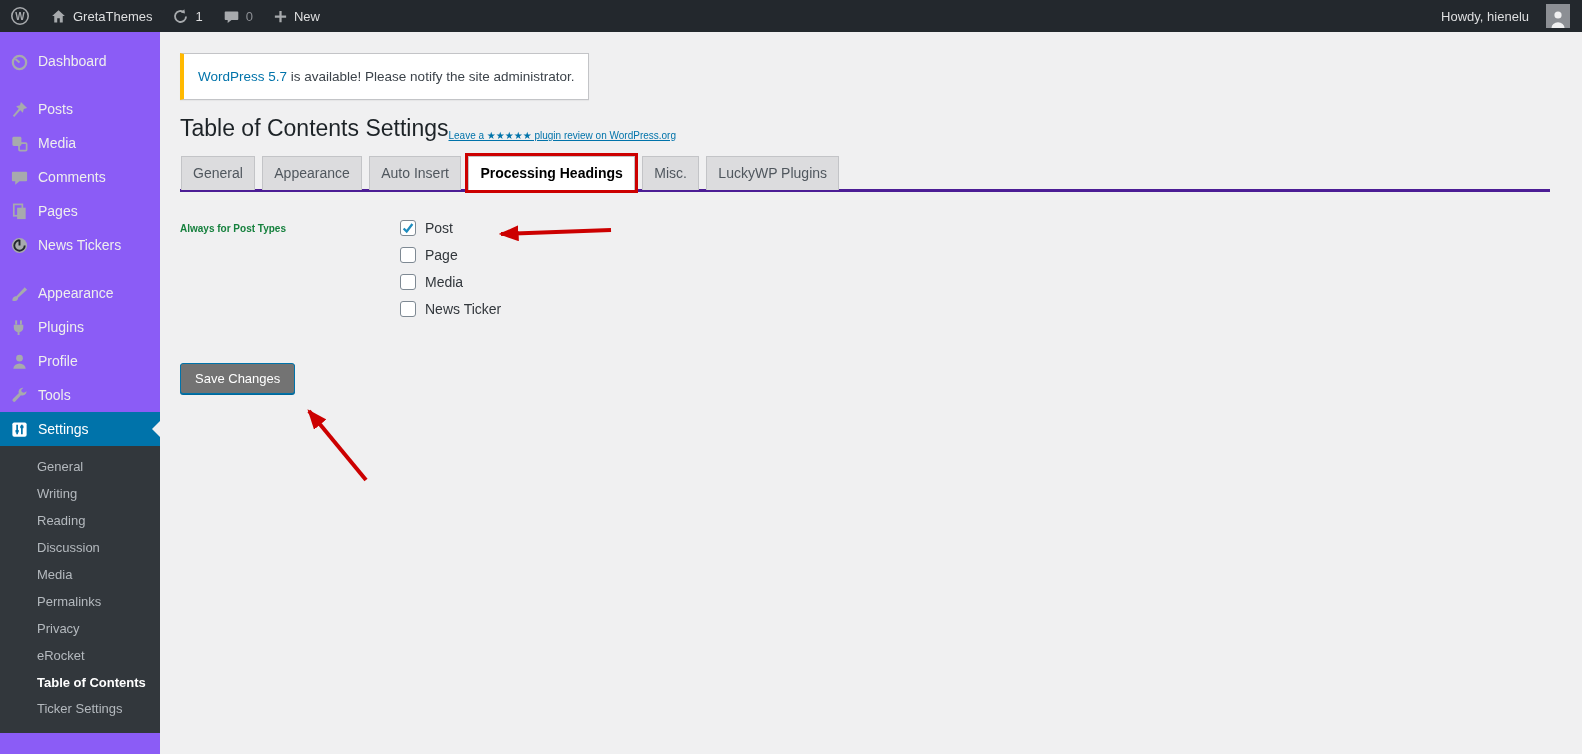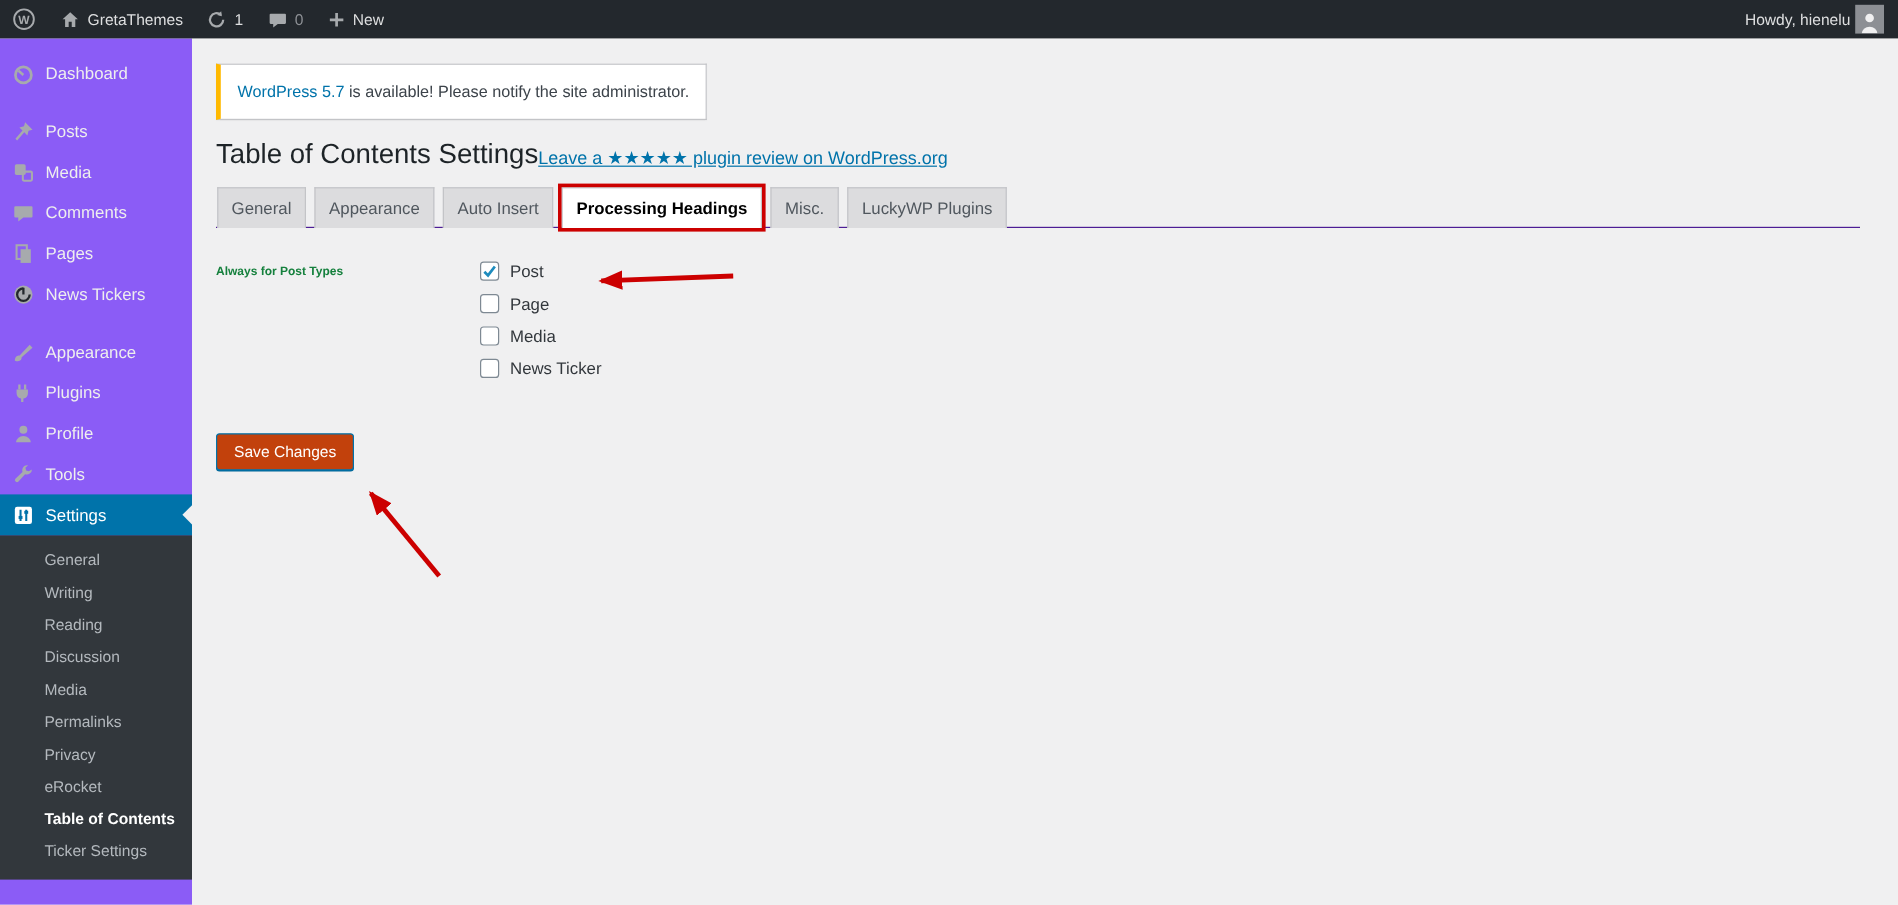--- a/index.html
+++ b/index.html
@@ -6,21 +6,21 @@
   html,body { width:1582px; height:754px; overflow:hidden; }
   body { font-family:"Liberation Sans", sans-serif; background:#f0f0f1; position:relative; }
 
   
   .admin-bar{position:absolute;top:0;left:0;right:0;height:32px;background:#23282d;color:#dedfe0;display:flex;align-items:center;justify-content:space-between;font-size:13px;z-index:30;}
   .ab-left{display:flex;align-items:center;height:100%;}
   .ab-item{display:flex;align-items:center;gap:6px;padding:0 10px;height:100%;color:#dedfe0;}
   .ab-item svg{display:block;}
   .ab-icon{color:#a7aaad;}
   .ab-count-dim{color:#8c8f94;}
-  .ab-right{display:flex;align-items:center;gap:4px;padding-right:12px;}
+  .ab-right{display:flex;align-items:center;gap:17px;padding-right:12px;}
   .avatar{width:24px;height:24px;background:#8c8f94;display:flex;align-items:flex-end;justify-content:center;overflow:hidden;}
 
   
   .sidebar{position:absolute;top:32px;left:0;bottom:0;width:160px;background:#8b5cf6;color:#eee;z-index:20;}
   .menu{padding-top:12px;}
   .menu-item{display:flex;align-items:center;height:34px;padding-left:9px;gap:9px;font-size:14px;color:#eee;cursor:pointer;position:relative;}
   .menu-item .mi-icon{width:20px;height:20px;color:#a7aaad;flex:0 0 20px;display:flex;align-items:center;justify-content:center;}
   .menu-item.active{background:#0073aa;color:#fff;font-weight:400;}
   .menu-item.active .mi-icon{color:#fff;}
   .menu-item.active .current-arrow{position:absolute;right:0;top:50%;transform:translateY(-50%);width:0;height:0;border-top:8px solid transparent;border-bottom:8px solid transparent;border-right:8px solid #f0f0f1;}
@@ -28,35 +28,35 @@
   .submenu{background:#32373c;padding:8px 0 10px 0;}
   .submenu-item{display:block;padding:6px 0 6px 37px;font-size:13px;color:#b4b9be;cursor:pointer;line-height:1.15;}
   .submenu-item.active{color:#fff;font-weight:bold;}
 
   
   .content{position:absolute;left:160px;top:32px;right:0;bottom:0;padding:21px 32px 0 20px;}
   .notice{display:inline-block;background:#fff;border:1px solid #c3c4c7;border-left:4px solid #ffb900;box-shadow:0 1px 1px rgba(0,0,0,.04);padding:15px 14px;font-size:13.5px;color:#3c434a;}
   .notice a{color:#0073aa;}
   .header-row{display:flex;justify-content:flex-start;align-items:flex-end;margin-top:14px;}
   h1.page-title{font-size:23px;font-weight:400;color:#1d2327;line-height:1.3;}
-  .review-link{font-size:15px;color:#0073aa;text-decoration:underline;cursor:pointer;white-space:nowrap;padding-bottom:3px;}
-
-  .nav-tab-wrapper{margin-top:12px;border-bottom:1px solid #4c1d95;padding-left:1px;}
+  .review-link{font-size:10px;color:#0073aa;text-decoration:underline;cursor:pointer;white-space:nowrap;padding-bottom:3px;}
+
+  .nav-tab-wrapper{margin-top:12px;border-bottom:3px solid #4c1d95;padding-left:1px;}
   .nav-tab{display:inline-block;border:1px solid #c3c4c7;border-bottom:none;background:#dcdcde;color:#50575e;font-size:14px;padding:8px 11px;margin:0 3px -1px 0;cursor:pointer;position:relative;line-height:1.2;}
   .nav-tab-active{background:#fff;color:#000;font-weight:bold;outline:3px solid #cc0000;z-index:2;}
 
   .form-row{display:flex;margin-top:28px;}
   .form-label{width:220px;font-size:10px;font-weight:bold;color:#15803d;padding-top:3px;}
   .checkbox-list{display:flex;flex-direction:column;gap:11px;}
   .checkbox-item{display:flex;align-items:flex-start;gap:9px;font-size:14px;color:#32373c;cursor:pointer;}
   .checkbox{width:16px;height:16px;background:#fff;border:1px solid #7e8993;border-radius:3px;display:flex;align-items:center;justify-content:center;}
   .checkbox .check{display:none;}
   .checkbox.checked .check{display:block;}
 
-  .save-btn{margin-top:46px;display:inline-block;background:#c2410c;border:1px solid #0073aa;color:#fff;font-size:13px;padding:7px 14px;border-radius:3px;cursor:pointer;box-shadow:0 1px 0 #006799;font-family:"Liberation Sans",sans-serif;}
+  .save-btn{margin-top:46px;display:inline-block;background:#737373;border:1px solid #0073aa;color:#fff;font-size:13px;padding:7px 14px;border-radius:3px;cursor:pointer;box-shadow:0 1px 0 #006799;font-family:"Liberation Sans",sans-serif;}
 
   .arrow-overlay{position:absolute;inset:0;width:1582px;height:754px;pointer-events:none;z-index:40;}
 </style>
 </head>
 <body>
 
 <div class="admin-bar">
   <div class="ab-left">
     <div class="ab-item">
       <svg width="20" height="20" viewBox="0 0 20 20">

